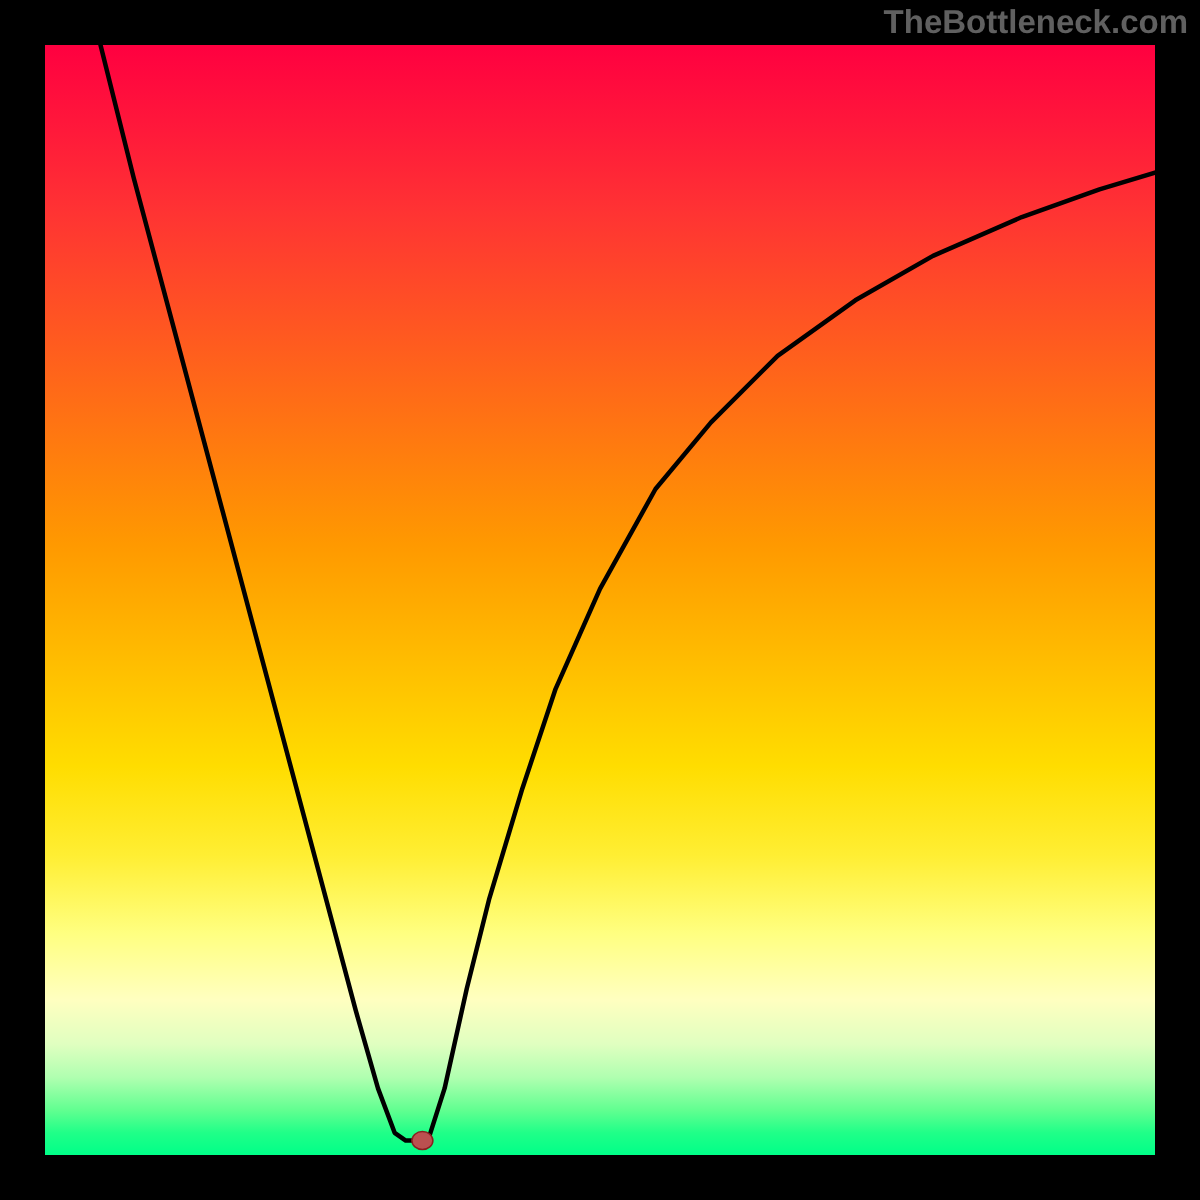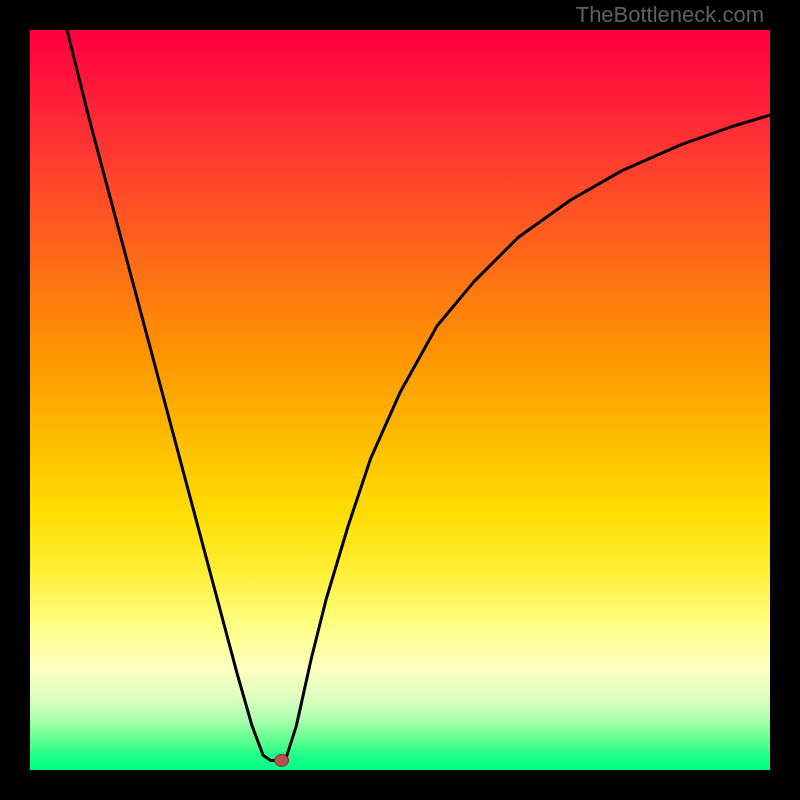--- a/index.html
+++ b/index.html
@@ -6,24 +6,24 @@
   body {
     width: 800px;
     height: 800px;
     background: #000;
     position: relative;
     font-family: Arial, sans-serif;
   }
   .attribution {
     position: absolute;
     top: 2px;
-    right: 36px;
+    right: 8px;
     color: #606060;
     font-size: 22px;
-    font-weight: normal;
+    font-weight: bold;
     z-index: 10;
   }
   .plot-area {
     position: absolute;
     left: 30px;
     top: 30px;
     width: 740px;
     height: 740px;
     overflow: hidden;
   }

